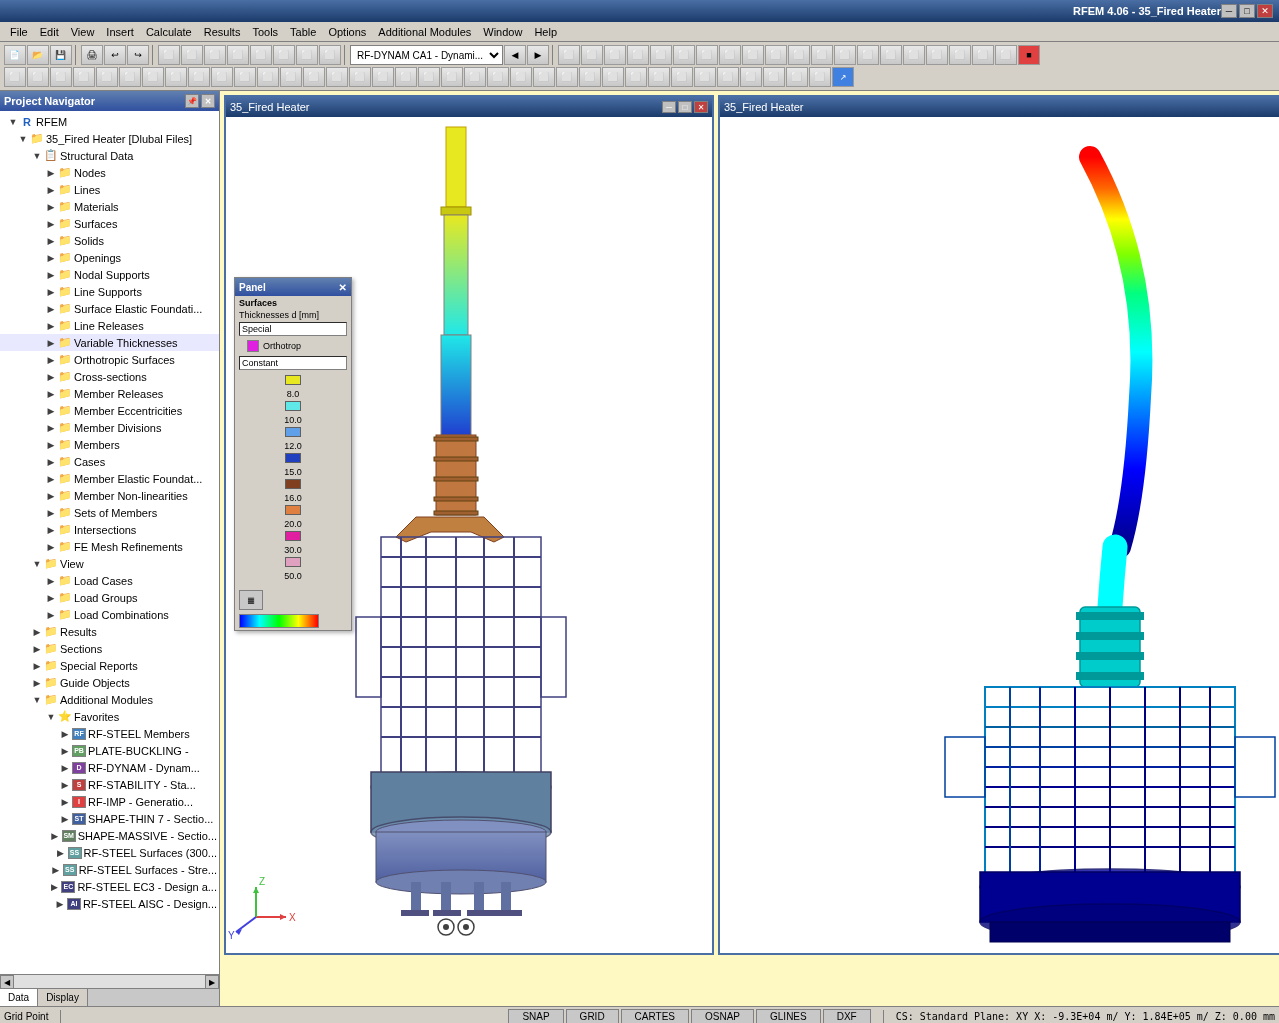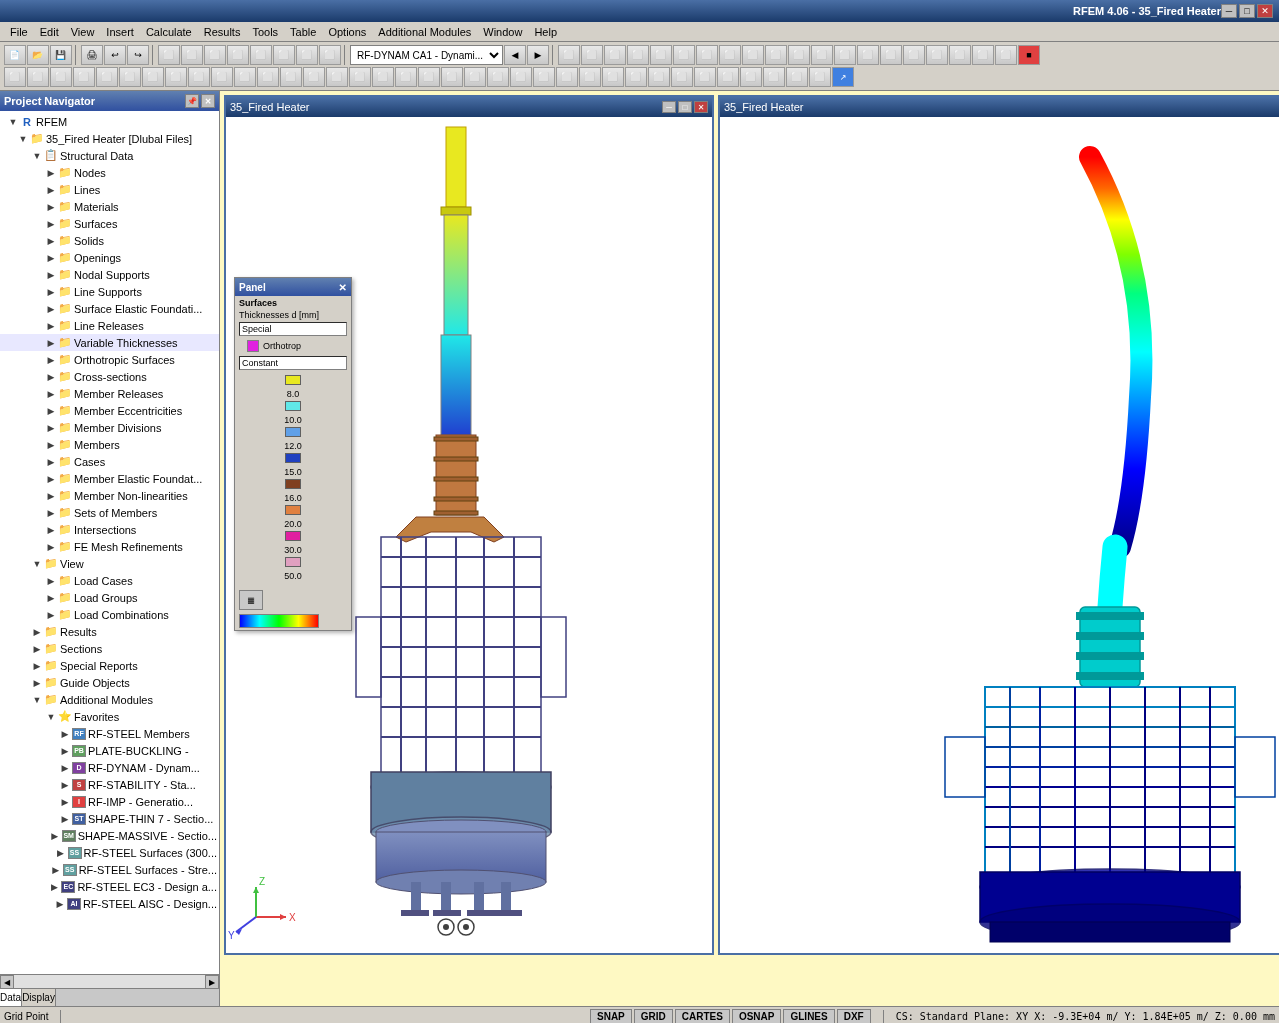--- a/index.html
+++ b/index.html
@@ -203,27 +203,26 @@
       align-items: center;
       padding: 0 4px;
       gap: 8px;
       font-size: 10px;
     }
     .status-section {
       display: flex; align-items: center; gap: 2px;
     }
     .status-sep { width: 1px; height: 14px; background: #808080; margin: 0 4px; }
     .status-btn {
-      padding: 1px 6px;
+      padding: 1px 13px;
       background: #c8c8c8;
       border: 1px solid #808080;
       font-size: 10px;
       cursor: pointer;
       height: 16px;
-      font-weight: bold;
     }
     .status-coords { font-size: 10px; font-family: monospace; }
 
     
     .tree-area::-webkit-scrollbar { width: 12px; }
     .tree-area::-webkit-scrollbar-track { background: #f0f0f0; }
     .tree-area::-webkit-scrollbar-thumb { background: #a0a0a0; border: 1px solid #808080; }
 
     
     .mod-icon { 
@@ -244,21 +243,21 @@
     .mod-surf { background: #60a0a0; color: white; }
     .mod-ec3 { background: #404080; color: white; }
 
     .nav-bottom-tabs {
       display: flex;
       background: #c8c8c8;
       border-top: 1px solid #808080;
       height: 18px;
     }
     .nbt { 
-      padding: 0 0; 
+      padding: 0 8px; 
       font-size: 10px; 
       display: flex; align-items: center;
       cursor: pointer;
       border-right: 1px solid #808080;
       background: #d4d0c8;
     }
     .nbt.active { background: white; }
   </style>
 </head>
 <body>

